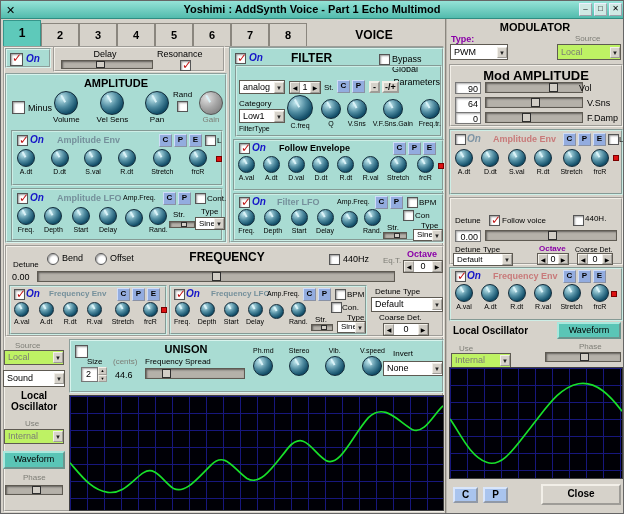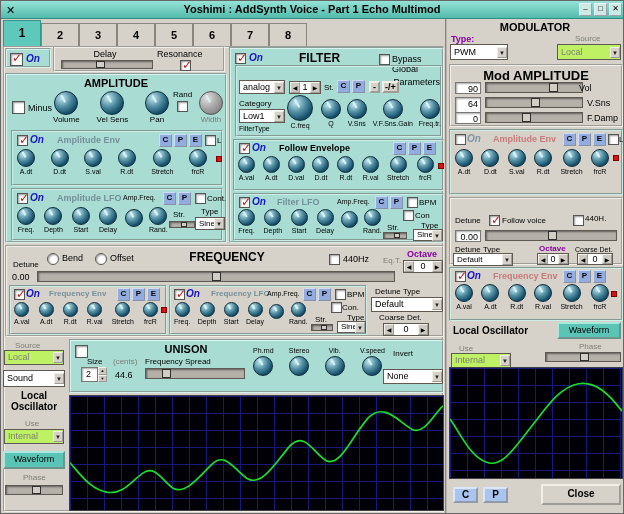--- a/index.html
+++ b/index.html
@@ -68,20 +68,21 @@
   </div>
 
   <div class="a tab sel" style="left:2px">1</div>
   <div class="a tab" style="left:40px">2</div>
   <div class="a tab" style="left:78px">3</div>
   <div class="a tab" style="left:116px">4</div>
   <div class="a tab" style="left:154px">5</div>
   <div class="a tab" style="left:192px">6</div>
   <div class="a tab" style="left:230px">7</div>
   <div class="a tab" style="left:268px">8</div>
+  <div class="a" style="left:306px;top:27px;width:134px;text-align:center;font-weight:bold;font-size:12px">VOICE</div>
 
   <div class="a frame" style="left:2px;top:45px;width:441px;height:466px"></div>
 
   <div class="a tpanel" style="left:4px;top:47px;width:46px;height:20px">
     <i class="a cb ck" style="left:3px;top:3px"></i>
     <span class="a on" style="left:19px;top:3px">On</span>
   </div>
 
   <div class="a gbox" style="left:52px;top:45px;width:172px;height:26px">
     <span class="a" style="left:28px;top:1px;width:44px;text-align:center">Delay</span>
@@ -107,21 +108,21 @@
         </div>
         <div class="kg">
           <i class="knob k24"></i>
           <span class="kl">Pan</span>
         </div>
       </div>
     <span class="a sm" style="left:166px;top:15px">Rand</span>
     <i class="a cb sm2" style="left:170px;top:26px"></i>
     <div class="a kg big" style="left:192px;top:16px">
       <i class="knob k24 dis"></i>
-      <span class="kl gy">Width</span>
+      <span class="kl gy">Gain</span>
     </div>
 
     <div class="a tbox" style="left:4px;top:55px;width:212px;height:56px">
       <i class="a cb ck sm2" style="left:4px;top:3px"></i>
       <span class="a on" style="left:17px;top:2px">On</span>
       <span class="a subt" style="left:44px;top:3px">Amplitude Env</span>
       <b class="a sb" style="left:146px;top:2px">C</b>
       <b class="a sb" style="left:161px;top:2px">P</b>
       <b class="a sb" style="left:176px;top:2px">E</b>
       <i class="a cb sm2" style="left:192px;top:3px"></i>
@@ -195,21 +196,21 @@
       <div class="a ch" style="left:182px;top:27px;width:30px;height:13px;font-size:8px">
           <span>Sine</span>
           <b>▼</b>
         </div>
     </div>
   </div>
 
   <div class="a tpanel" style="left:228px;top:46px;width:215px;height:196px">
     <i class="a cb ck sm2" style="left:4px;top:4px"></i>
     <span class="a on" style="left:18px;top:3px">On</span>
-    <div class="a t" style="left:68px;top:2px;width:80;font-size:12px">FILTER</div>
+    <div class="a t" style="left:60px;top:2px;width:80;font-size:12px">FILTER</div>
     <i class="a cb sm2" style="left:148px;top:5px"></i>
     <span class="a" style="left:161px;top:5px">Bypass Global</span>
 
     <div class="a tbox" style="left:4px;top:16px;width:207px;height:72px">
       <span class="a" style="left:0;top:10px;width:100%;text-align:right">Parameters</span>
       <div class="a ch" style="left:2px;top:13px;width:46px;height:14px">
           <span>analog</span>
           <b>▼</b>
         </div>
       <div class="a ctr" style="left:52px;top:14px;width:32px">
@@ -507,21 +508,21 @@
         <div class="kg">
           <span class="kl">Vib.</span>
           <i class="knob k20"></i>
         </div>
         <div class="kg">
           <span class="kl">V.speed</span>
           <i class="knob k20"></i>
         </div>
       </div>
     <span class="a sm" style="left:322px;top:8px">Invert</span>
-    <div class="a ch" style="left:312px;top:28px;width:60px;height:15px">
+    <div class="a ch" style="left:312px;top:20px;width:60px;height:15px">
         <span>None</span>
         <b>▼</b>
       </div>
   </div>
 
   <div class="a scope" style="left:68px;top:394px;width:375px;height:116px">
     <svg viewBox="0 0 375 116" preserveAspectRatio="none">
         <path fill="none" stroke="#18e02a" stroke-width="1.7" d="M0,68 C12,82 22,96 38,98 C54,100 62,86 74,78 C86,70 94,88 104,94 C116,100 128,84 142,70 C156,56 164,74 178,84 C192,92 204,72 220,52 C236,34 244,58 258,66 C272,72 284,40 300,22 C316,6 330,26 344,34 C356,40 366,18 375,10"></path>
       </svg>
   </div>

